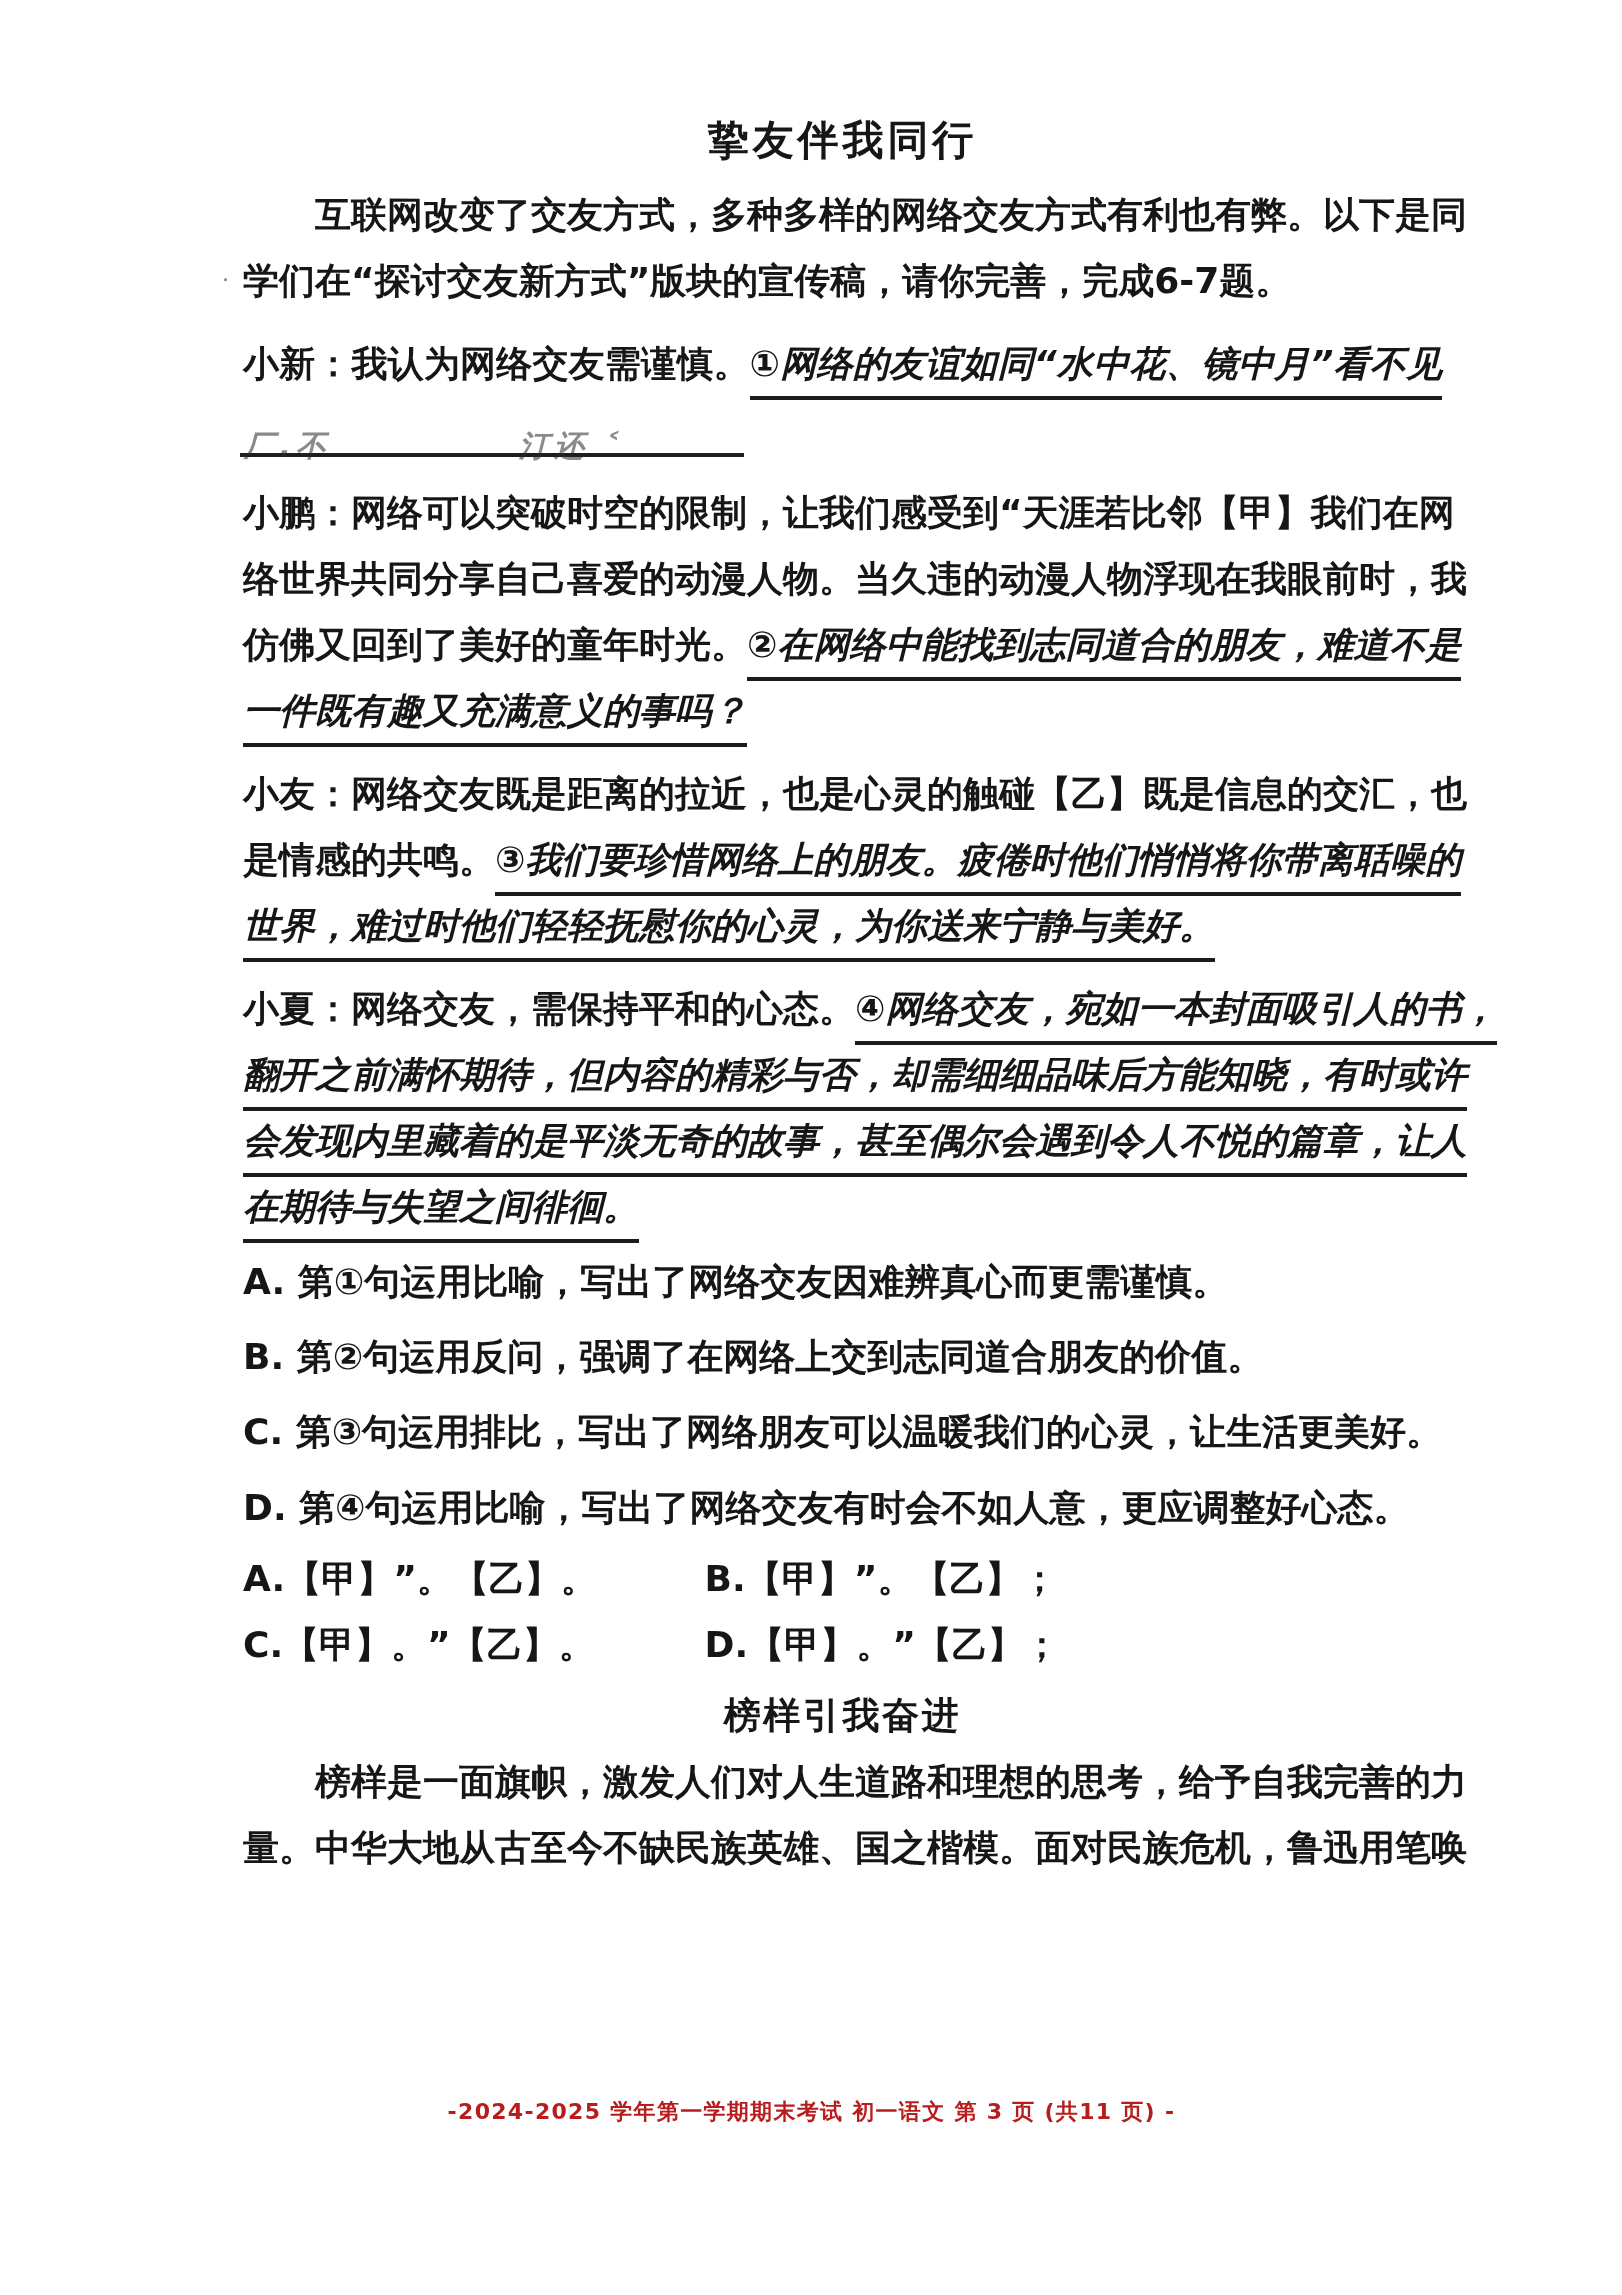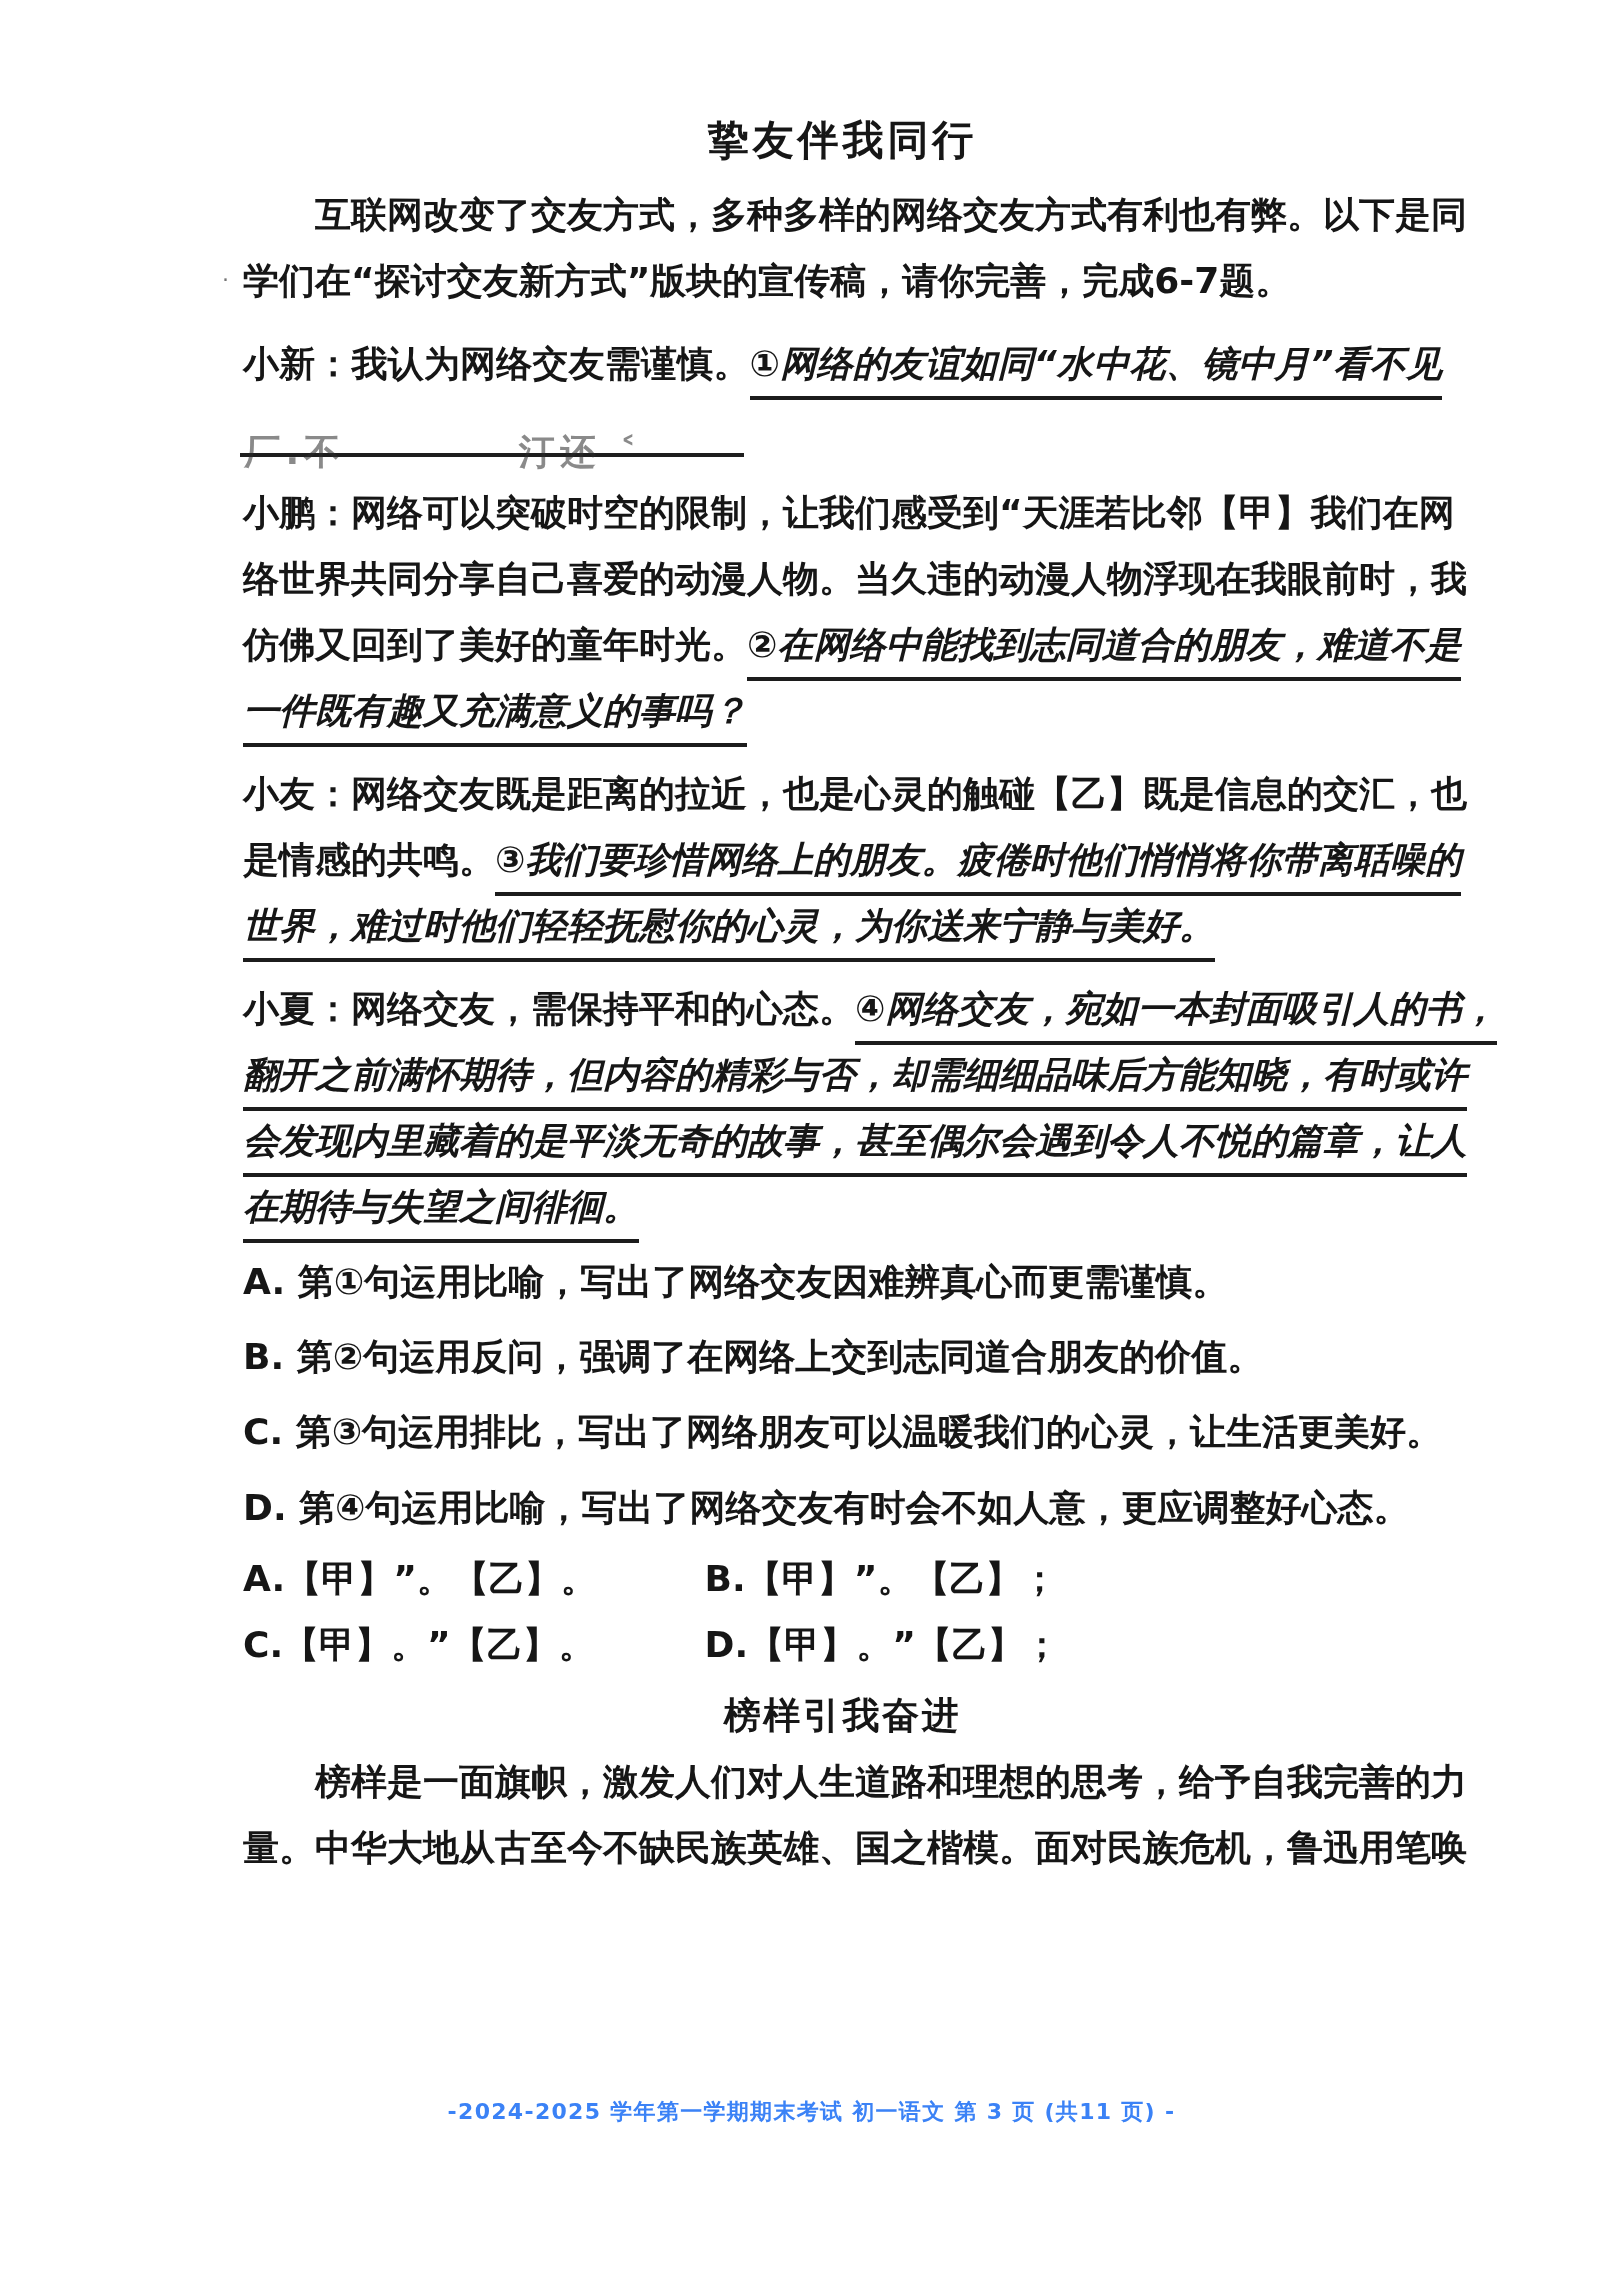--- a/index.html
+++ b/index.html
@@ -59,27 +59,28 @@
   .line.indent{text-indent:72px;}
   .u1{
     border-bottom:4.6px solid #1c1c1c;
     padding-bottom:12px;
     font-style:italic;
   }
   
   .line.artifact{height:66px;}
   .artifact .faded{
     position:absolute;
-    top:22px;
-    font-size:36px;
+    top:16px;
+    font-size:30px;
     font-weight:600;
     color:#2b2b2b;
     opacity:.55;
     filter:blur(0.4px);
     letter-spacing:5.2px;
+    font-style:italic;
   }
   .artifact .pos-1{left:1.3px;}
   .artifact .pos-2{left:23%;}
   .art-underline{
     position:absolute;
     left:-2.6px;top:56px;
     width:42%;height:0;
     border-top:4.6px solid #1e1e1e;
   }
   .col2{
@@ -95,21 +96,21 @@
     opacity:.7;
   }
   .footer{
     position:absolute;
     left:0;bottom:168px;
     width:100%;
     text-align:center;
     font-size:22px;
     font-weight:bold;
     letter-spacing:1.3px;
-    color:#3b82f6;
+    color:#b91c1c;
   }
 </style>
 </head>
 <body>
 
 <div class="page">
   <span class="margin-mark">·</span>
   <div class="content">
     <h1 class="doc-title">挚友伴我同行</h1>
     <div id="section1-flow">

